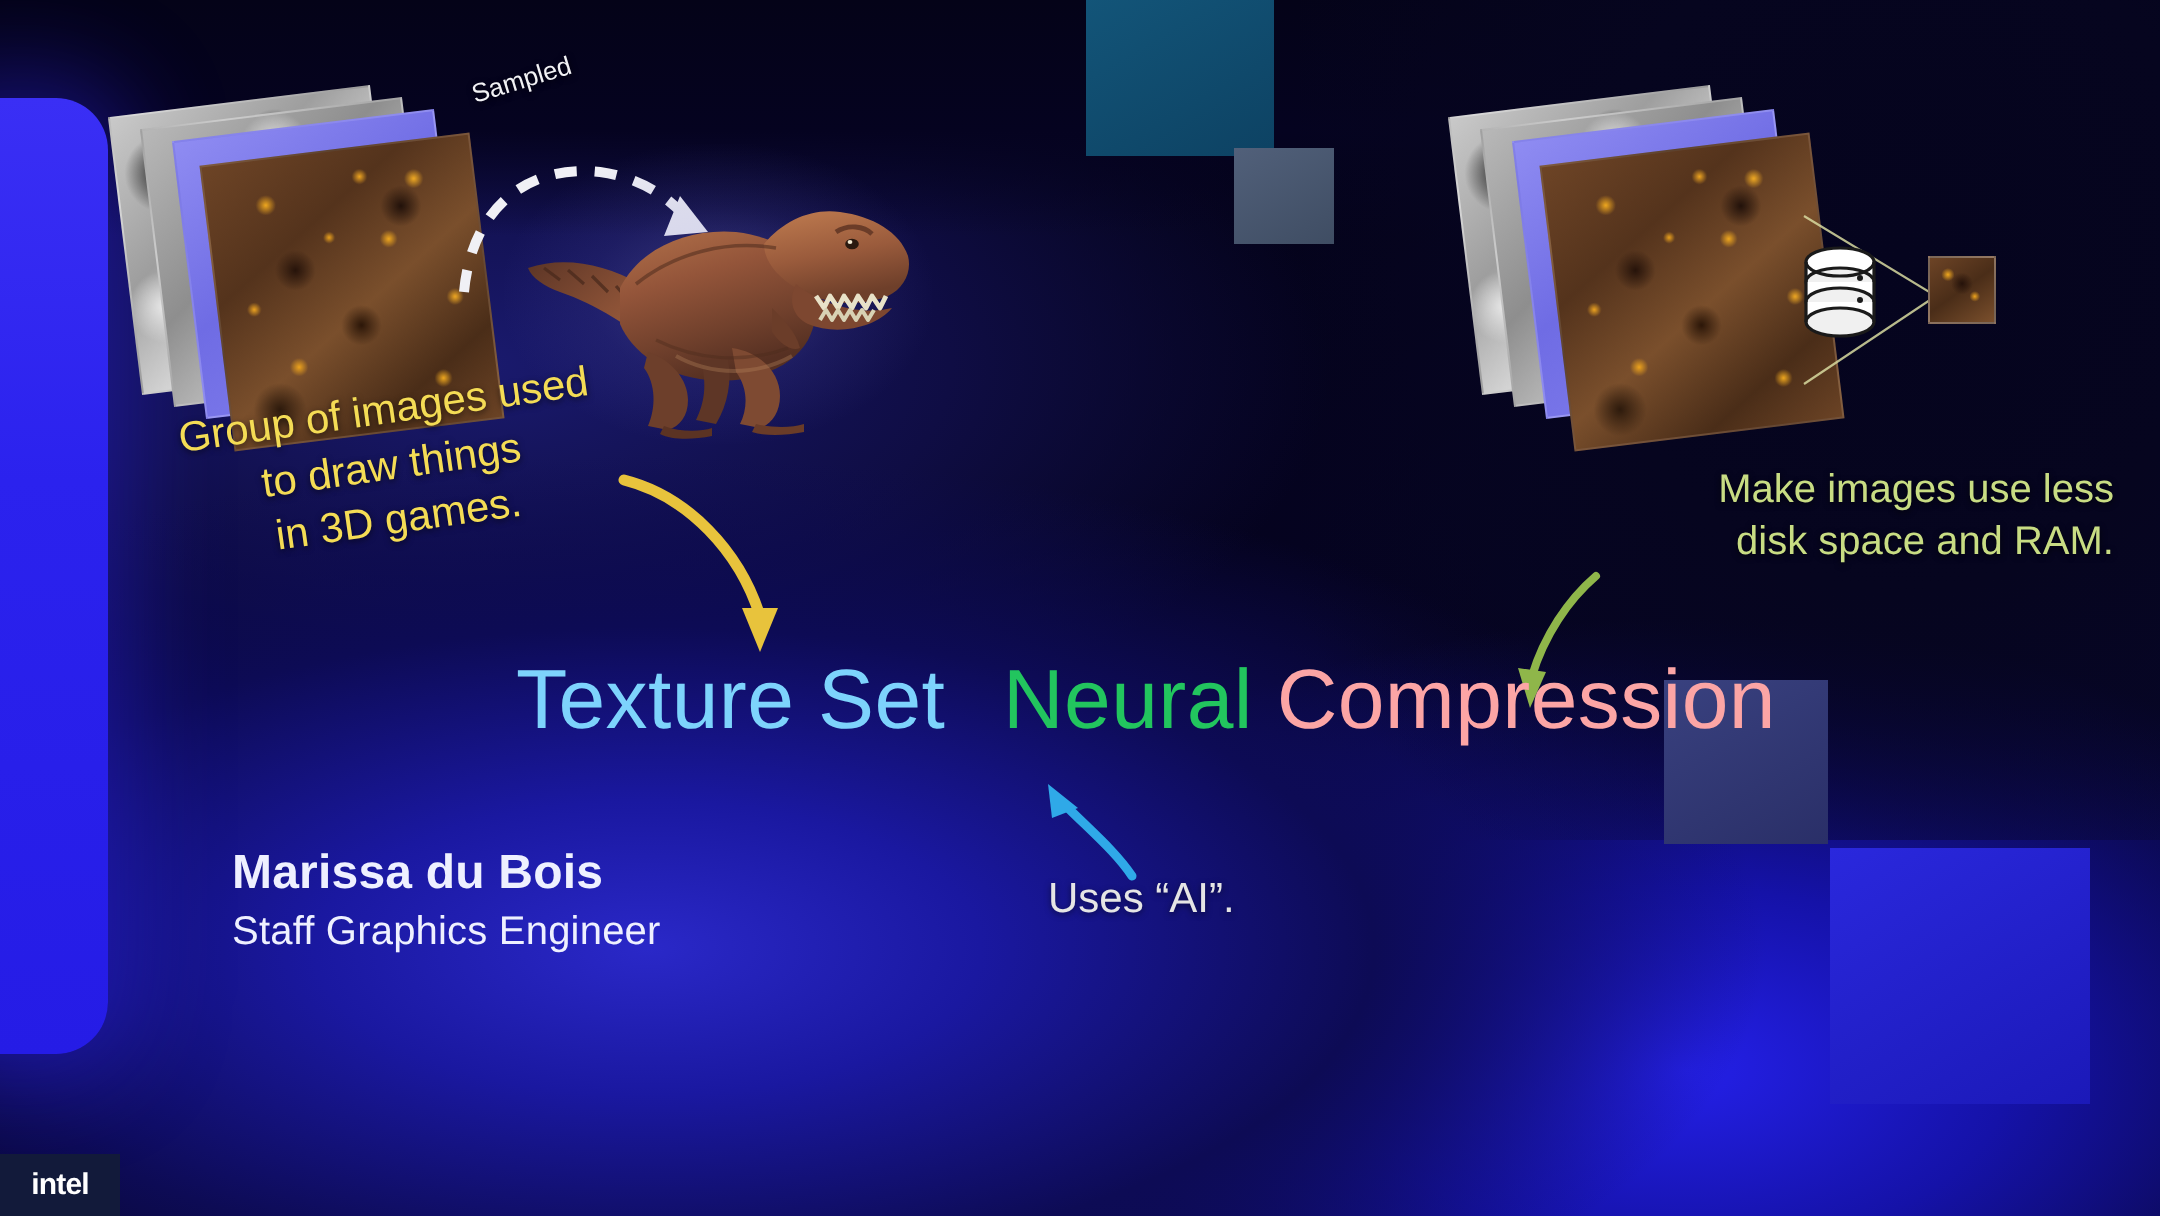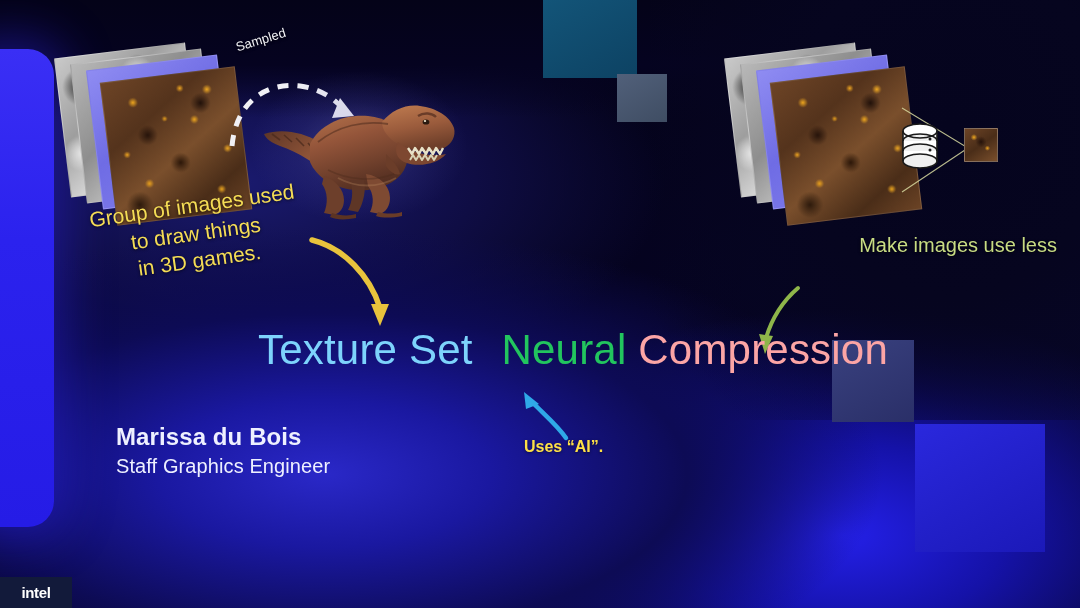--- a/index.html
+++ b/index.html
@@ -43,21 +43,21 @@
   
   .blue-panel {
     position:absolute; left:-34px; top:49px; width:88px; height:478px;
     background:linear-gradient(180deg,#3a2ff5 0%, #2b22ee 40%, #251ce6 100%);
     border-radius:26px;
     box-shadow:0 0 48px 12px rgba(50,40,255,0.38);
   }
 
   
   .intel-logo {
-    position:absolute; left:0px; top:577px; width:72px; height:31px;
+    position:absolute; left:0px; top:577px; width:60px; height:31px;
     background:#121a3a;
     display:flex; align-items:center; justify-content:center;
   }
   .intel-logo span {
     color:#ffffff; font-size:15px; font-weight:700; letter-spacing:-0.4px;
     font-family:"Liberation Sans", sans-serif;
   }
 
   
   .tex-stack { position:absolute; }
@@ -135,21 +135,21 @@
     text-shadow:0 1px 3px rgba(0,0,0,0.6);
   }
   .ann-right {
     left:842px; top:232px; width:215px;
     color:#c8dc83; font-size:20px; line-height:1.32; font-weight:400;
     text-align:right;
     text-shadow:0 1px 3px rgba(0,0,0,0.7);
   }
   .ann-ai {
     left:524px; top:438px;
-    color:#fde047; font-size:16px; font-weight:700;
+    color:#e5e5e5; font-size:21px; font-weight:400;
     text-shadow:0 1px 3px rgba(0,0,0,0.5);
   }
   .ann-sampled {
     left:234px; top:40px;
     color:#f2f2f5; font-size:13px; font-weight:400;
     transform:rotate(-17deg); transform-origin:left top;
     text-shadow:0 1px 3px rgba(0,0,0,0.7);
   }
 
   .title {
@@ -295,20 +295,21 @@
       <ellipse cx="22" cy="9" rx="17" ry="7" fill="none" stroke="#1a1a1a" stroke-width="1.6"></ellipse>
       <circle cx="32" cy="17" r="1.5" fill="#1a1a1a"></circle>
       <circle cx="32" cy="28" r="1.5" fill="#1a1a1a"></circle>
     </svg>
   </div>
 
   <div class="mini-tex"></div>
 
   <div class="ann ann-right">
     <div>Make images use less</div>
+    <div>disk space and RAM.</div>
   </div>
 
   <svg style="position:absolute; left:740px; top:286px;" width="80" height="78">
     <path d="M 58,2 C 44,14 32,32 26,52" stroke="#8fb64a" stroke-width="4" fill="none" stroke-linecap="round"></path>
     <path d="M 19,48 L 33,50 L 25,68 Z" fill="#8fb64a"></path>
   </svg>
 
   <div class="title">
     <span class="t-gold">Texture Set </span><span class="t-cyan">Neural </span><span class="t-green">Compression</span>
   </div>

